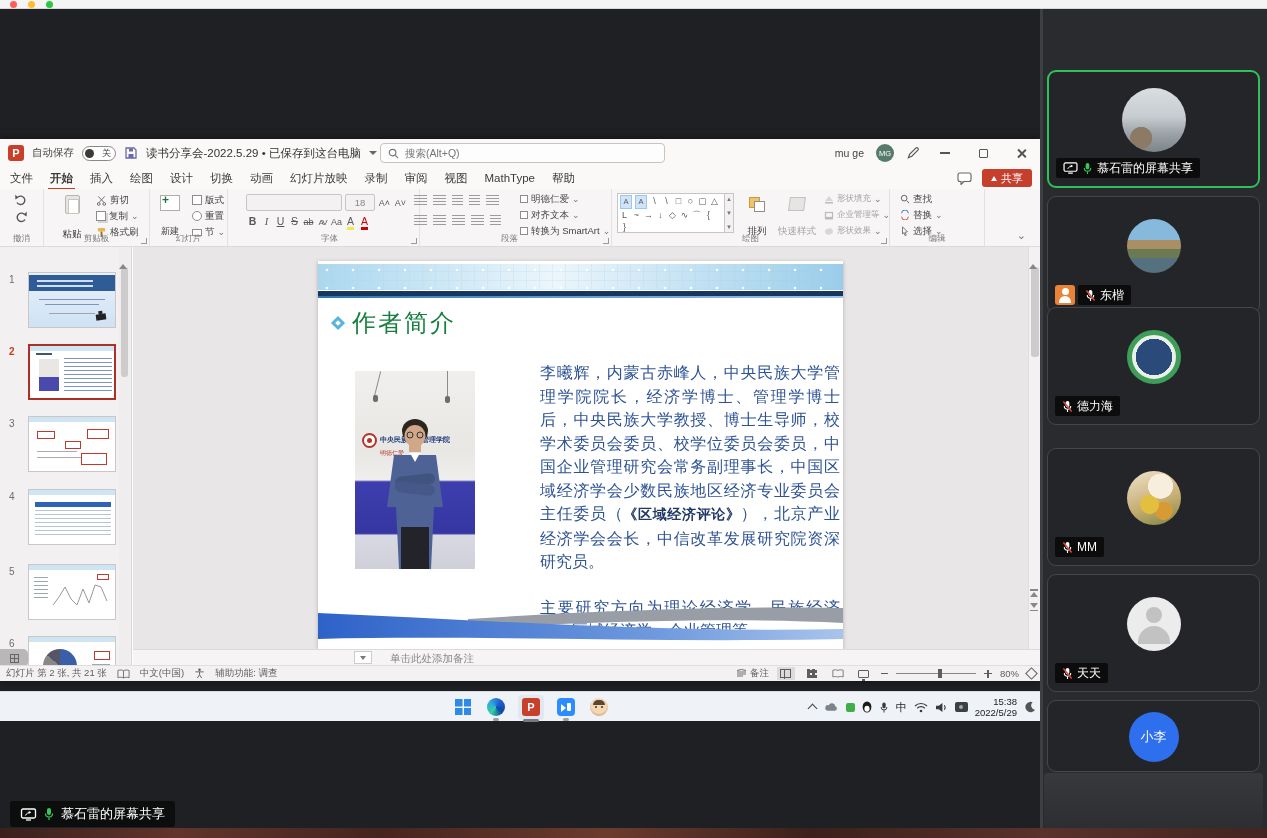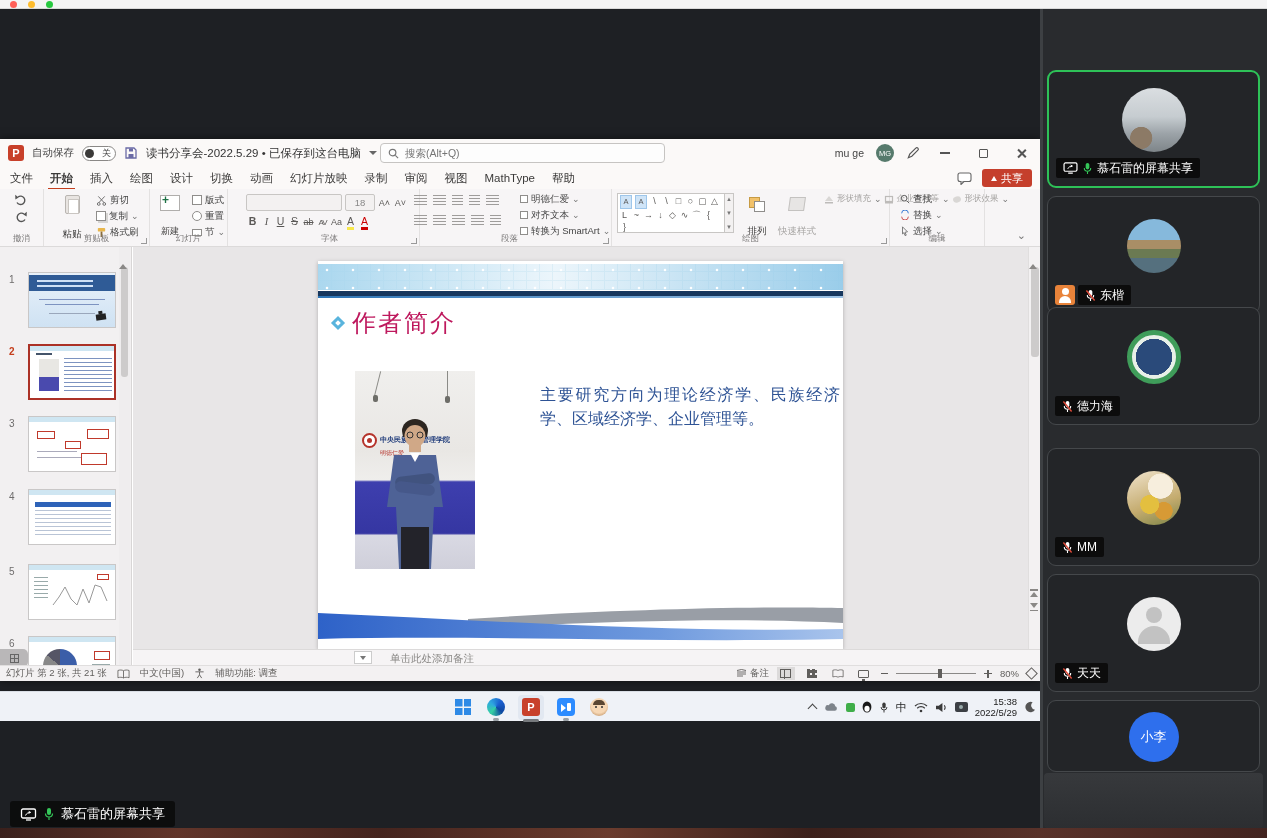--- a/index.html
+++ b/index.html
@@ -114,21 +114,21 @@
       linear-gradient(90deg, rgba(168,214,238,.95), rgba(255,255,255,.45) 45%, rgba(150,203,233,.95)),
       repeating-linear-gradient(90deg, #bfe0f0 0 1px, transparent 1px 13px),
       repeating-linear-gradient(0deg, #bfe0f0 0 1px, transparent 1px 9px), #ddeef8;
     background-size: 26px 18px, 100% 100%, 100% 100%, 100% 100%, 100% 100%; }
   .banner-navy { position:absolute; left:0; top:30px; width:525px; height:5px; background:#17375e; }
   .banner-blue { position:absolute; left:0; top:35px; width:525px; height:2px; background:linear-gradient(90deg,#2e75b6,#9dc3e6); }
   .slide-title { position:absolute; left:12px; top:46px; display:flex; align-items:center; gap:6px; }
   .diamond { position:relative; width:16px; height:16px; }
   .diamond::before { content:""; position:absolute; left:3px; top:3px; width:10px; height:10px; background:#59b4dd; transform:rotate(45deg); }
   .diamond::after { content:""; position:absolute; left:6px; top:6px; width:4px; height:4px; background:#fff; transform:rotate(45deg); }
-  .slide-title-text { font-family:Liberation Serif, serif; font-size:24px; color:#be185d; letter-spacing:2px; }
+  .slide-title-text { font-family:Liberation Serif, serif; font-size:24px; color:#15803d; letter-spacing:2px; }
   .slide-body { position:absolute; left:222px; top:100px; width:300px; font-family:"DejaVu Serif","Liberation Serif",serif; font-size:16px; line-height:23.5px; color:#2e5395; text-align:justify; }
   .slide-body .p2 { margin-top:22px; }
   .bold-seg { font-weight:bold; font-size:14px; color:#1f3864; }
   
   .photo { position:absolute; left:37px; top:110px; width:120px; height:198px; overflow:hidden;
     background:linear-gradient(180deg,#f0efed 0%,#e9e7e4 40%,#efeeec 55%,#3e3fae 56%,#3536a2 82%,#d9d9e3 83%,#cfcfda 100%); }
   .photo .wire1,.photo .wire2 { position:absolute; top:0; width:1px; height:26px; background:#8b8b87; }
   .wire1 { left:22px; transform:rotate(14deg); } .wire2 { left:92px; }
   .bulb { position:absolute; width:5px; height:7px; background:#6d6d68; border-radius:2px; }
   .bulb.b1 { left:18px; top:24px; } .bulb.b2 { left:90px; top:25px; }
@@ -498,21 +498,21 @@
         <div class="rbig" style="position:absolute;left:128px;top:4px;width:34px">
           <span class="arrange-ic"></span>
           <span>排列</span>
           <span class="caret-down" style="border-top-width:3px"></span>
         </div>
         <div class="rbig gray-t" style="position:absolute;left:162px;top:4px;width:46px">
           <span class="qs-ic"></span>
           <span>快速样式</span>
           <span class="caret-down" style="border-top-width:3px;border-top-color:#a6a4a2"></span>
         </div>
-        <div style="position:absolute;left:212px;top:3px;display:flex;flex-direction:row;gap:2px">
+        <div style="position:absolute;left:212px;top:3px;display:flex;flex-direction:column;gap:2px">
           <div class="rsmall gray-t" style="font-size:8.5px">
               <svg width="10" height="9" viewBox="0 0 10 9">
                 <path d="M1,6 L5,1 L9,6 Z" fill="#d9d7d5"></path>
                 <rect x="1" y="7" width="8" height="1.5" fill="#bdbbb9"></rect>
               </svg>
               <span>形状填充</span>
               <span class="chev">⌄</span>
             </div>
           <div class="rsmall gray-t" style="font-size:8.5px">
               <svg width="10" height="9" viewBox="0 0 10 9">
@@ -649,20 +649,23 @@
           <circle cx="50" cy="16" r="3" fill="none" stroke="#333" stroke-width="1"></circle>
           <rect x="39" y="26" width="12" height="7" fill="#d0a887"></rect>
           <path d="M24,36 h42 l7,52 h-9 l-3,62 h-32 l-3,-62 h-9 z" fill="#4e6296"></path>
           <path d="M40,34 l5,9 5,-9 z" fill="#fff"></path>
           <rect x="25" y="56" width="40" height="11" rx="5.5" fill="#41537f" transform="rotate(-7 45 61)"></rect>
           <rect x="25" y="64" width="40" height="11" rx="5.5" fill="#46588a" transform="rotate(7 45 69)"></rect>
           <rect x="31" y="108" width="28" height="42" fill="#23232a"></rect>
         </svg>
       </div>
       <div class="slide-body">
+        <div class="p1">
+          <span>李曦辉，内蒙古赤峰人，中央民族大学管理学院院长，经济学博士、管理学博士后，中央民族大学教授、博士生导师，校学术委员会委员、校学位委员会委员，中国企业管理研究会常务副理事长，中国区域经济学会少数民族地区经济专业委员会主任委员（</span><span class="bold-seg">《区域经济评论》</span><span>），北京产业经济学会会长，中信改革发展研究院资深研究员。</span>
+        </div>
         <div class="p2">主要研究方向为理论经济学、民族经济学、区域经济学、企业管理等。</div>
       </div>
       <svg class="swoosh" viewBox="0 0 525 36" preserveAspectRatio="none">
         <defs>
           <linearGradient id="gsw" x1="0" y1="0" x2="1" y2="0">
             <stop offset="0" stop-color="#2e62c8"></stop>
               <stop offset="0.65" stop-color="#6f9ade"></stop>
               <stop offset="1" stop-color="#a9c4ec"></stop>
           </linearGradient>
         </defs>

